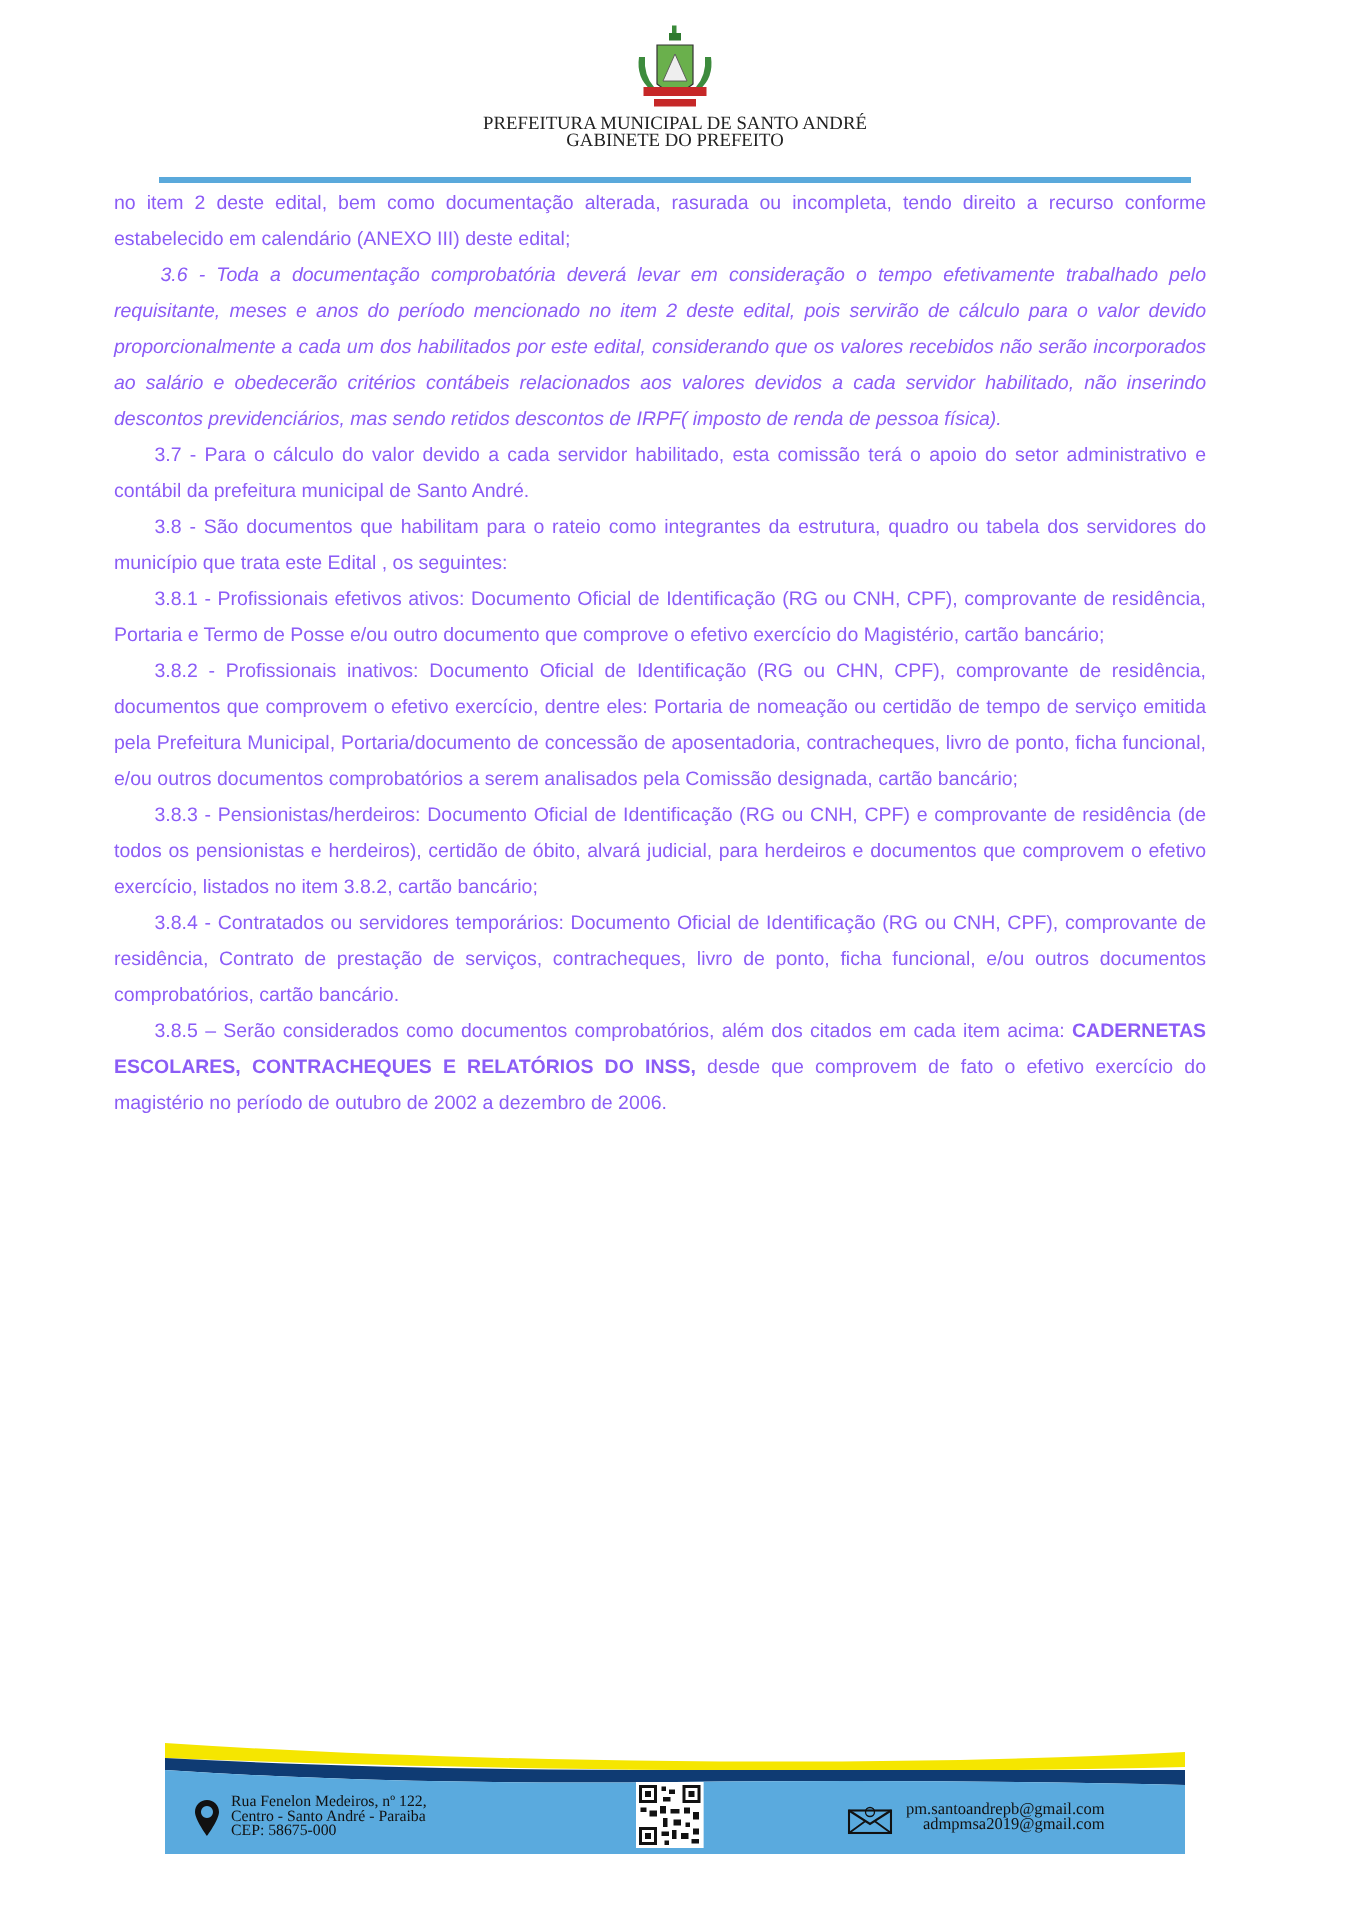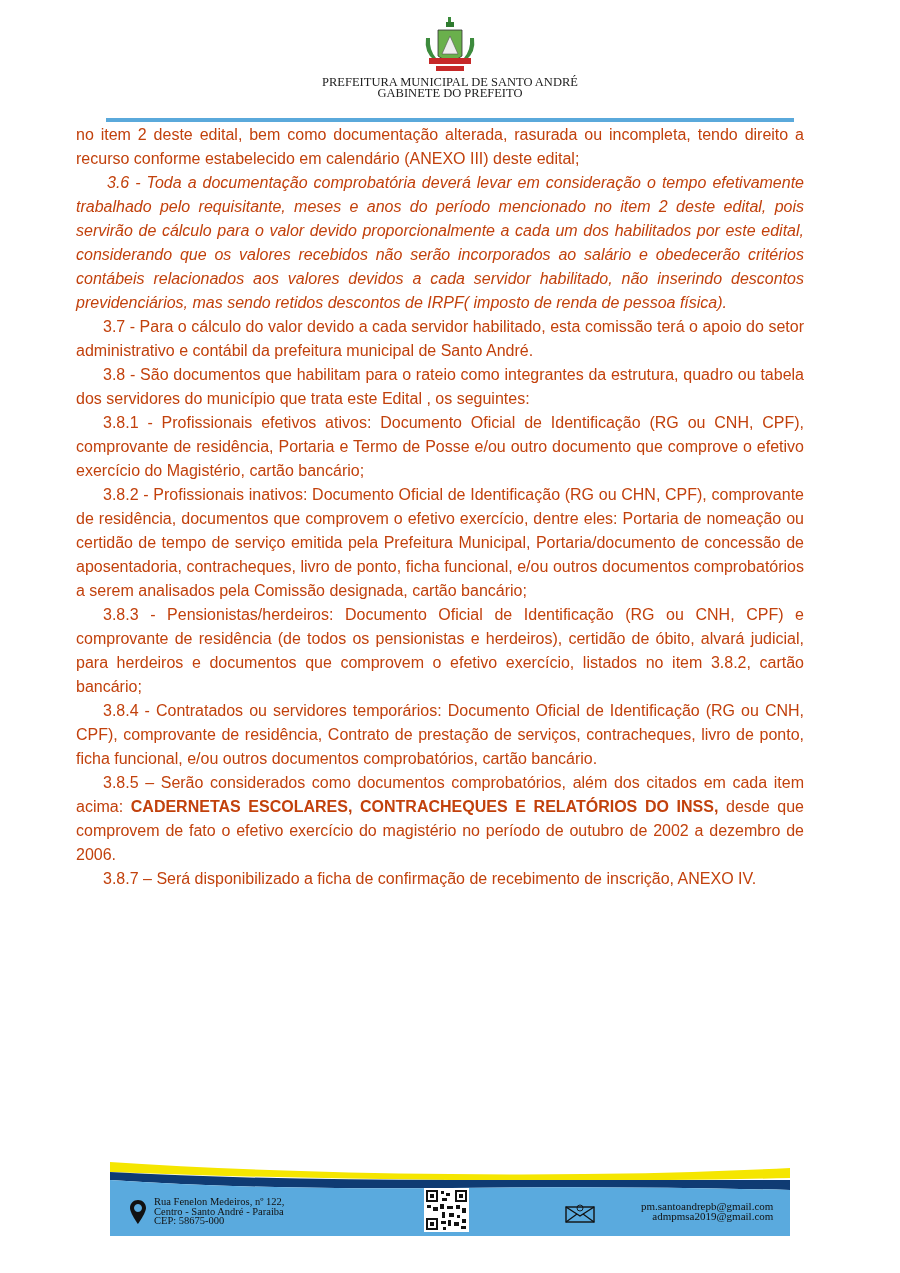--- a/index.html
+++ b/index.html
@@ -1,32 +1,32 @@
 <!DOCTYPE html>
 <html><head>
 <meta charset="utf-8">
 <style>
   html, body { margin:0; padding:0; background:#ffffff; }
   body { width:900px; height:1273px; position:relative; overflow:hidden; font-family:"Liberation Sans", sans-serif; color:#111; }
   .header { position:absolute; top:0; left:0; width:900px; height:125px; }
   .crest { position:absolute; left:420px; top:16px; width:60px; height:62px; }
   .hdr-text { position:absolute; top:77px; left:0; width:900px; text-align:center; font-family:"Liberation Serif", serif; font-size:12.5px; line-height:11px; color:#222; }
   .hdr-line { position:absolute; left:106px; top:118px; width:688px; height:4px; background:#5aa9db; }
-  .content { position:absolute; left:76px; top:123px; width:728px; font-size:16px; line-height:24px; text-align:justify; color:#c2410c; }
+  .content { position:absolute; left:76px; top:123px; width:728px; font-size:13px; line-height:24px; text-align:justify; color:#8b5cf6; }
   .content p { margin:0; }
   .indent { text-indent:27px; }
   .indent30 { text-indent:31px;font-style:italic; }
   b { font-weight:bold; }
   .footer { position:absolute; left:110px; top:1158px; width:552px; height:78px; }
   .footer svg.wave { position:absolute; left:0; top:0; }
   .foot-addr { position:absolute; left:44px; top:39px; font-family:"Liberation Serif", serif; font-size:10.5px; line-height:9.5px; color:#111; }
   .pin { position:absolute; left:20px; top:42px; }
   .qr { position:absolute; left:314px; top:30px; width:45px; height:44px; background:#fff; }
   .mail { position:absolute; left:455px; top:45px; }
-  .foot-mail { position:absolute; left:494px; top:43px; font-family:"Liberation Serif", serif; font-size:11px; line-height:10px; color:#111; text-align:right;margin-left:37px; }
+  .foot-mail { position:absolute; left:494px; top:43px; font-family:"Liberation Serif", serif; font-size:11px; line-height:10px; color:#111; text-align:right; }
 </style>
 </head>
 <body>
 
 <div class="header">
   <svg class="crest" viewBox="0 0 60 62">
     <rect x="28" y="1" width="3" height="5" fill="#3a8a3a"></rect>
     <rect x="26" y="6" width="8" height="5" fill="#2f7a2f"></rect>
     <path d="M18 14 H42 V40 Q30 50 18 40 Z" fill="#6ab04c" stroke="#333" stroke-width="0.8"></path>
     <path d="M22 38 L30 20 L38 38 Z" fill="#eee" stroke="#555" stroke-width="0.6"></path>
@@ -45,21 +45,20 @@
 <div class="content">
   <p>no item 2 deste edital, bem como documentação alterada, rasurada ou incompleta, tendo direito a recurso conforme estabelecido em calendário (ANEXO III) deste edital;</p>
   <p class="indent30">3.6 - Toda a documentação comprobatória deverá levar em consideração o tempo efetivamente trabalhado pelo requisitante, meses e anos do período mencionado no item 2 deste edital, pois servirão de cálculo para o valor devido proporcionalmente a cada um dos habilitados por este edital, considerando que os valores recebidos não serão incorporados ao salário e obedecerão critérios contábeis relacionados aos valores devidos a cada servidor habilitado, não inserindo descontos previdenciários, mas sendo retidos descontos de IRPF( imposto de renda de pessoa física).</p>
   <p class="indent">3.7 - Para o cálculo do valor devido a cada servidor habilitado, esta comissão terá o apoio do setor administrativo e contábil da prefeitura municipal de Santo André.</p>
   <p class="indent">3.8 - São documentos que habilitam para o rateio como integrantes da estrutura, quadro ou tabela dos servidores do município que trata este Edital , os seguintes:</p>
   <p class="indent">3.8.1 - Profissionais efetivos ativos: Documento Oficial de Identificação (RG ou CNH, CPF), comprovante de residência, Portaria e Termo de Posse e/ou outro documento que comprove o efetivo exercício do Magistério, cartão bancário;</p>
   <p class="indent">3.8.2 - Profissionais inativos: Documento Oficial de Identificação (RG ou CHN, CPF), comprovante de residência, documentos que comprovem o efetivo exercício, dentre eles: Portaria de nomeação ou certidão de tempo de serviço emitida pela Prefeitura Municipal, Portaria/documento de concessão de aposentadoria, contracheques, livro de ponto, ficha funcional, e/ou outros documentos comprobatórios a serem analisados pela Comissão designada, cartão bancário;</p>
   <p class="indent">3.8.3 - Pensionistas/herdeiros: Documento Oficial de Identificação (RG ou CNH, CPF) e comprovante de residência (de todos os pensionistas e herdeiros), certidão de óbito, alvará judicial, para herdeiros e documentos que comprovem o efetivo exercício, listados no item 3.8.2, cartão bancário;</p>
   <p class="indent">3.8.4 - Contratados ou servidores temporários: Documento Oficial de Identificação (RG ou CNH, CPF), comprovante de residência, Contrato de prestação de serviços, contracheques, livro de ponto, ficha funcional, e/ou outros documentos comprobatórios, cartão bancário.</p>
   <p class="indent"><span>3.8.5 – Serão considerados como documentos comprobatórios, além dos citados em cada item acima: </span><b>CADERNETAS ESCOLARES, CONTRACHEQUES E RELATÓRIOS DO INSS,</b><span> desde que comprovem de fato o efetivo exercício do magistério no período de outubro de 2002 a dezembro de 2006.</span></p>
-  <p class="indent">3.8.7 – Será disponibilizado a ficha de confirmação de recebimento de inscrição, ANEXO IV.</p>
 </div>
 
 <div class="footer">
   <svg class="wave" width="680" height="78" viewBox="0 0 680 78">
     <path d="M0 4 Q150 14 340 16 Q520 18 680 10 L680 20 Q520 24 340 22 Q150 20 0 14 Z" fill="#f5e600"></path>
     <path d="M0 14 Q150 22 340 22 Q520 22 680 22 L680 32 Q520 28 340 30 Q150 32 0 22 Z" fill="#0f3b73"></path>
     <path d="M0 22 Q150 32 340 30 Q520 28 680 32 L680 78 L0 78 Z" fill="#5aaade"></path>
   </svg>
   <svg class="pin" width="16" height="24" viewBox="0 0 16 24">
     <path d="M8 0 C3.5 0 0 3.5 0 8 C0 13 8 24 8 24 C8 24 16 13 16 8 C16 3.5 12.5 0 8 0 Z M8 4 A4 4 0 1 1 7.99 4 Z" fill="#111" fill-rule="evenodd"></path>

